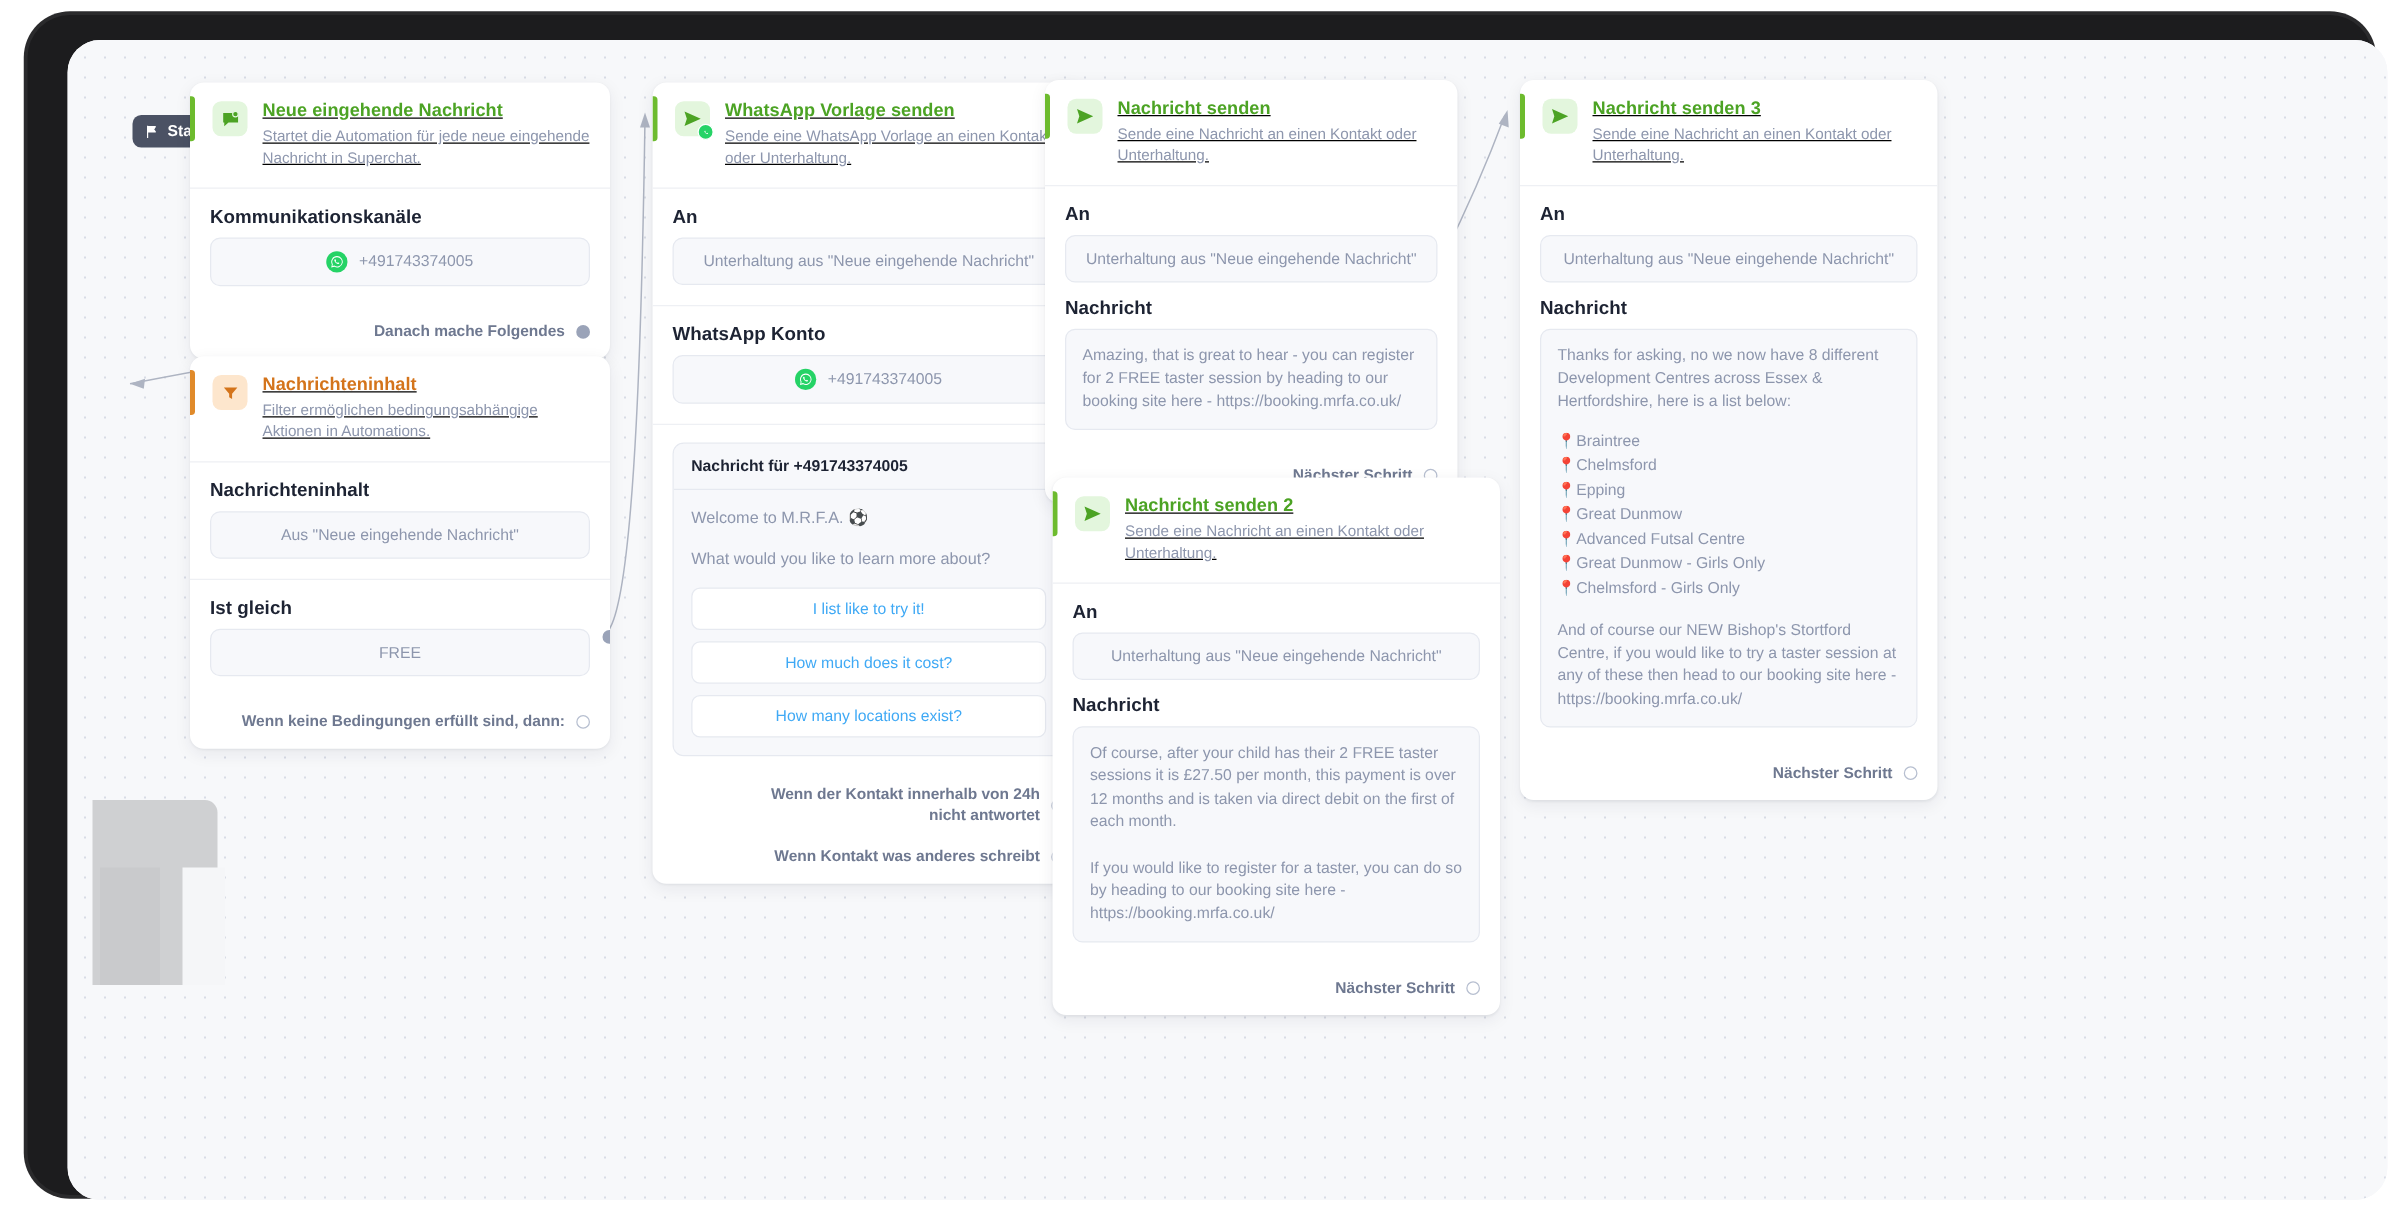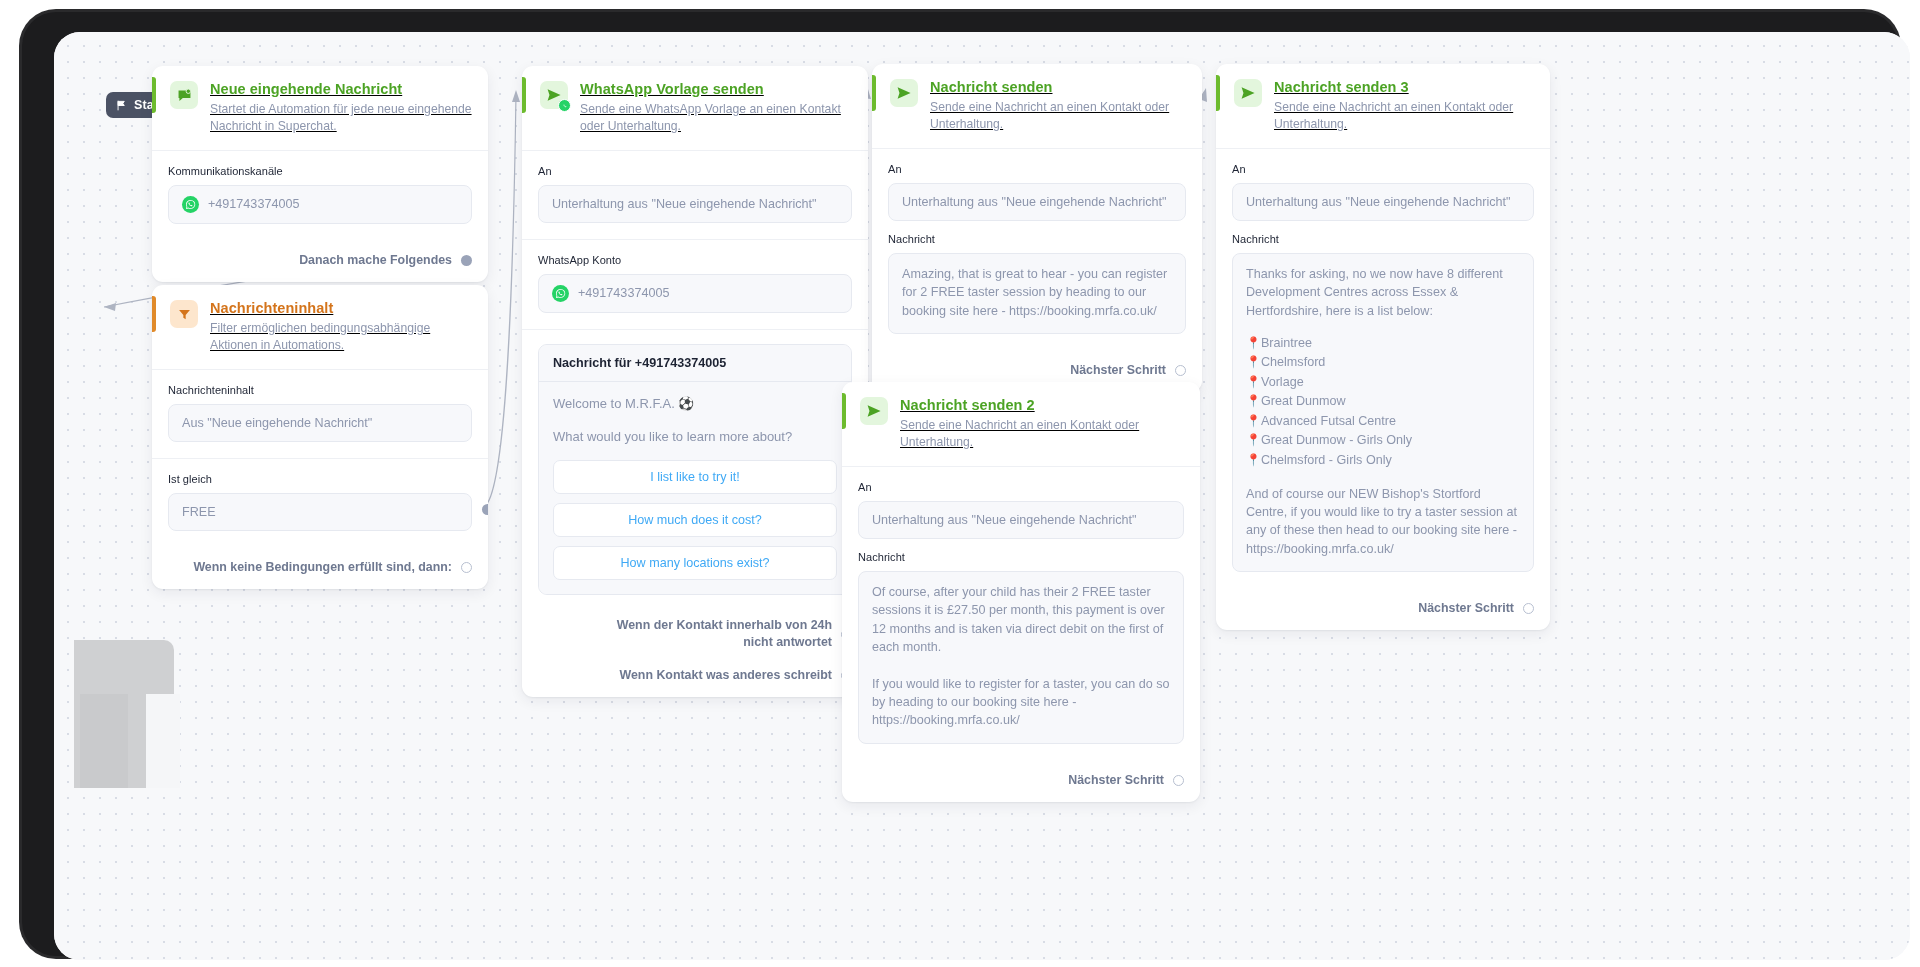--- a/index.html
+++ b/index.html
@@ -132,36 +132,37 @@
     color: #8d96ad;
     max-width: 262px;
   }
 
   .node-section {
     padding: 14px 16px 16px 16px;
     border-bottom: 1px solid #eef0f4;
   }
   .node-section.last { border-bottom: none; }
   .field-label {
-    font-size: 11px;
-    font-weight: 400;
+    font-size: 15px;
+    font-weight: 700;
     color: #1d2333;
     margin-bottom: 8px;
     letter-spacing: .05px;
   }
   .field-box {
     border: 1px solid #e6e9f0;
     background: #f7f8fb;
     border-radius: 8px;
     padding: 10px 13px;
     font-size: 12.6px;
     color: #8d96ad;
     display: flex; align-items: center; gap: 9px;
     min-height: 38px;
     cursor: text;
+    justify-content: center;
   }
   .field-box.msg {
     display: block;
     line-height: 1.46;
     padding: 11px 13px 13px 13px;
     white-space: pre-wrap;
   }
   .wa-dot {
     flex: 0 0 auto;
     width: 17px; height: 17px;
@@ -428,21 +429,21 @@
           <span class="footer-label">Wenn Kontakt was anderes schreibt</span>
           <span class="port hollow"></span>
         </div>
       </div>
 
       <span class="btn-port" style="right:-5px; top:388px;"></span>
       <span class="btn-port" style="right:-5px; top:425px;"></span>
       <span class="btn-port" style="right:-5px; top:462px;"></span>
     </div>
 
-    <div class="node" style="left:818px; top:32px; width:330px;">
+    <div class="node" style="left:782px; top:32px; width:330px;">
       <div class="node-head">
         <div class="accent-bar" style="background:#6dbb2e;"></div>
         <div class="node-icon green">
           <svg width="16" height="16" viewBox="0 0 18 18">
               <path d="M1.8 2.4 16.4 9 1.8 15.6 3.9 9z" fill="#4ca324"></path>
             </svg>
         </div>
         <div>
           <div class="node-title title-green">Nachricht senden</div>
           <div class="node-sub">Sende eine Nachricht an einen Kontakt oder Unterhaltung.</div>
@@ -518,21 +519,21 @@
           <span>Unterhaltung aus "Neue eingehende Nachricht"</span>
         </div>
       </div>
       <div class="node-section last" style="padding-top:0;">
         <div class="field-label">Nachricht</div>
         <div class="field-box msg" style="white-space:normal;">
           <div>Thanks for asking, no we now have 8 different Development Centres across Essex &amp; Hertfordshire, here is a list below:</div>
           <div class="loc-list" id="loc-list">
               <div class="loc-item"><span class="pin">📍</span><span>Braintree</span></div>
               <div class="loc-item"><span class="pin">📍</span><span>Chelmsford</span></div>
-              <div class="loc-item"><span class="pin">📍</span><span>Vorlage</span></div>
+              <div class="loc-item"><span class="pin">📍</span><span>Epping</span></div>
               <div class="loc-item"><span class="pin">📍</span><span>Great Dunmow</span></div>
               <div class="loc-item"><span class="pin">📍</span><span>Advanced Futsal Centre</span></div>
               <div class="loc-item"><span class="pin">📍</span><span>Great Dunmow - Girls Only</span></div>
               <div class="loc-item"><span class="pin">📍</span><span>Chelmsford - Girls Only</span></div>
             </div>
           <div>And of course our NEW Bishop's Stortford Centre, if you would like to try a taster session at any of these then head to our booking site here - https://booking.mrfa.co.uk/</div>
         </div>
       </div>
       <div class="node-footer">
         <div class="footer-row">

